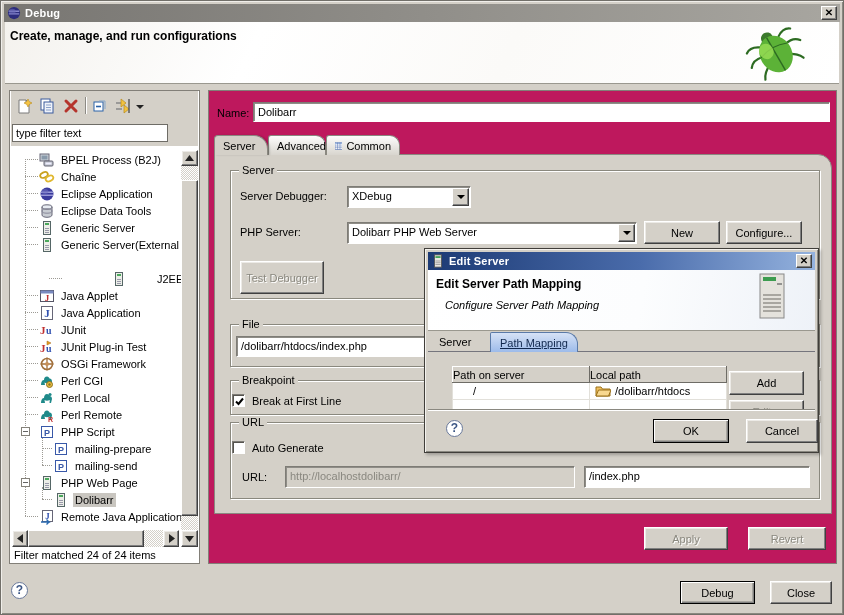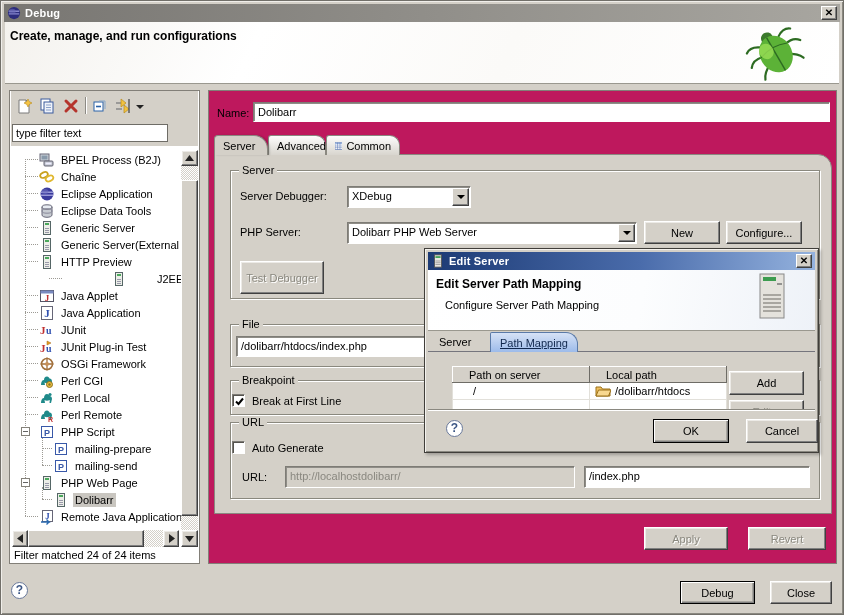--- a/index.html
+++ b/index.html
@@ -56,28 +56,28 @@
   .lab { position:absolute; font-size:11px; white-space:nowrap; }
 
   .tab { position:absolute; height:20px; border:1px solid #8a8880; border-bottom:none; background:linear-gradient(#fdfdfc,#d8d5ce); display:flex; align-items:center; padding:0 8px; font-size:11px; border-radius:3px 10px 0 0; }
   .tab.seltab { background:#d4d0c8; z-index:3; border-radius:4px 14px 0 0; box-shadow:2px 0 2px rgba(0,0,0,.15); }
   .tabbody { position:absolute; border:1px solid #8a8880; border-radius:0 14px 0 0; background:#d4d0c8; }
 
   #dlg { position:absolute; left:423px; top:247px; width:395px; height:205px; background:#d4d0c8; border:1px solid #403e3a; box-shadow: inset 1px 1px 0 #f4f2ee, inset -1px -1px 0 #8a8880, 2px 2px 3px rgba(0,0,0,.25); }
   #dlg .titlebar { background:linear-gradient(90deg,#1c3a74,#4a6cab 55%,#94b2de); }
   .dheader { position:absolute; left:3px; top:21px; right:3px; height:61px; background:linear-gradient(100deg,#fff,#fcfdfe 55%,#eef2f8); border-bottom:1px solid #9a988f; }
   .dheading { position:absolute; left:8px; top:7px; font-size:12px; font-weight:bold; }
-  .dsub { position:absolute; left:17px; top:29px; font-size:11px; }
+  .dsub { position:absolute; left:17px; top:29px; font-size:11px;font-style:italic; }
   .dtabs { position:absolute; left:3px; top:83px; height:20px; right:3px; border-bottom:1px solid #75757d; }
   .dtab { position:absolute; top:0; height:20px; display:flex; align-items:center; padding:0 9px; font-size:11px; }
   .dtab.dsel { background:linear-gradient(#d6e2f6,#9dbbea); border:1px solid #5a7aa8; border-bottom:none; border-radius:2px 12px 0 0; text-decoration:underline; color:#11284e; }
   .dcontent { position:absolute; left:3px; top:103px; right:3px; height:57px; overflow:hidden; }
   .dbottom { position:absolute; left:3px; top:160px; right:3px; bottom:3px; border-top:1px solid #8a8880; box-shadow:0 1px 0 #fff inset; }
   table.ptable { border-collapse:collapse; position:absolute; left:24px; top:14px; background:#fff; border:1px solid #6e6c66; }
-  .ptable th { background:#d4d0c8; border:1px solid; border-color:#fff #6e6c66 #6e6c66 #fff; font-weight:normal; text-align:left; font-size:11px; padding:0 16px; height:16px; }
+  .ptable th { background:#d4d0c8; border:1px solid; border-color:#fff #6e6c66 #6e6c66 #fff; font-weight:normal; text-align:left; font-size:11px; padding:0 0; height:16px; }
   .ptable td { border:1px solid #e2e0da; font-size:11px; padding:0 5px; height:17px; background:#fff; }
   .helpbtn { position:absolute; width:17px; height:17px; border:1px solid #68789a; border-radius:50%; color:#3c5684; font-size:12px; font-weight:bold; text-align:center; line-height:15px; background:#fff; }
 </style>
 </head>
 <body>
 
 <div id="win">
 
   <div class="titlebar">
     <svg class="ticon" viewBox="0 0 16 16">
@@ -204,31 +204,20 @@
         <div class="trow" style="top: 85px;">
           <span style="width:14px;flex:none"></span>
           <span class="stub" style="width:13px"></span>
           <span style="width:1px;flex:none"></span>
           <span class="ticon16"><svg width="16" height="16" viewBox="0 0 16 16">
               <rect x="4.5" y="1.5" width="7" height="13" fill="#eceee8" stroke="#566"></rect>
               <rect x="6" y="3" width="4" height="2" fill="#4aa85c"></rect>
               <path d="M6 8.5 h4 M6 10.5 h4 M6 12.5 h4" stroke="#99a" stroke-width="1"></path>
             </svg></span>
           <span class="lbl">Generic Server(External La</span>
-        </div>
-        <div class="trow" style="top: 102px;">
-          <span style="width:14px;flex:none"></span>
-          <span class="stub" style="width:13px"></span>
-          <span style="width:1px;flex:none"></span>
-          <span class="ticon16"><svg width="16" height="16" viewBox="0 0 16 16">
-              <rect x="4.5" y="1.5" width="7" height="13" fill="#eceee8" stroke="#566"></rect>
-              <rect x="6" y="3" width="4" height="2" fill="#4aa85c"></rect>
-              <path d="M6 8.5 h4 M6 10.5 h4 M6 12.5 h4" stroke="#99a" stroke-width="1"></path>
-            </svg></span>
-          <span class="lbl">HTTP Preview</span>
         </div>
         <div class="trow" style="top: 119px; gap: 24px;">
           <span style="width:14px;flex:none"></span>
           <span class="stub" style="width:13px"></span>
           <span style="width:1px;flex:none"></span>
           <span class="ticon16"><svg width="16" height="16" viewBox="0 0 16 16">
               <rect x="4.5" y="1.5" width="7" height="13" fill="#eceee8" stroke="#566"></rect>
               <rect x="6" y="3" width="4" height="2" fill="#4aa85c"></rect>
               <path d="M6 8.5 h4 M6 10.5 h4 M6 12.5 h4" stroke="#99a" stroke-width="1"></path>
             </svg></span>

